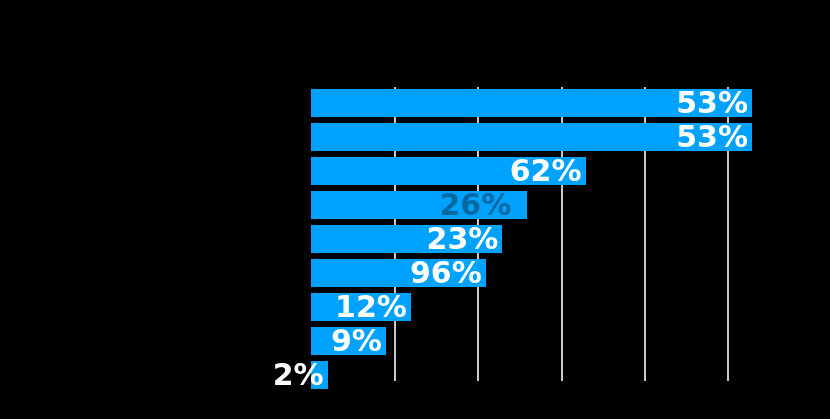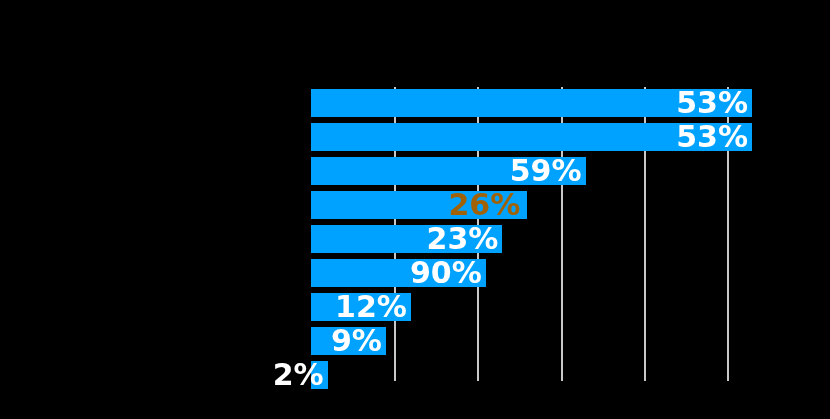--- a/index.html
+++ b/index.html
@@ -108,36 +108,36 @@
         <div class="bar-value" style="color: rgb(255, 255, 255); right: 4px; height: 28px; line-height: 28px;">53%</div>
       </div>
       <div class="cat-label" style="top: 89px; right: 527px; height: 28px; line-height: 28px; color: rgb(0, 0, 0);"></div>
       <div class="bar-row" style="top: 123px; left: 311px; width: 440.96px; height: 28px;">
         <div class="bar-rect" style="width: 440.96px; height: 28px; background: rgb(0, 162, 255);"></div>
         <div class="bar-value" style="color: rgb(255, 255, 255); right: 4px; height: 28px; line-height: 28px;">53%</div>
       </div>
       <div class="cat-label" style="top: 123px; right: 527px; height: 28px; line-height: 28px; color: rgb(0, 0, 0);"></div>
       <div class="bar-row" style="top: 157px; left: 311px; width: 274.56px; height: 28px;">
         <div class="bar-rect" style="width: 274.56px; height: 28px; background: rgb(0, 162, 255);"></div>
-        <div class="bar-value" style="color: rgb(255, 255, 255); right: 4px; height: 28px; line-height: 28px;">59%</div>
+        <div class="bar-value" style="color: rgb(255, 255, 255); right: 4px; height: 28px; line-height: 28px;">62%</div>
       </div>
       <div class="cat-label" style="top: 157px; right: 527px; height: 28px; line-height: 28px; color: rgb(0, 0, 0);"></div>
       <div class="bar-row" style="top: 191px; left: 311px; width: 216.32px; height: 28px;">
         <div class="bar-rect" style="width: 216.32px; height: 28px; background: rgb(0, 162, 255);"></div>
-        <div class="bar-value" style="color: #a16207; right: 7px; height: 36px; line-height: 28px;">26%</div>
+        <div class="bar-value" style="color: #0369a1; right: 16px; height: 36px; line-height: 28px;">26%</div>
       </div>
       <div class="cat-label" style="top: 191px; right: 527px; height: 28px; line-height: 28px; color: rgb(0, 0, 0);"></div>
       <div class="bar-row" style="top: 225px; left: 311px; width: 191.36px; height: 32px;">
         <div class="bar-rect" style="width: 191.36px; height: 28px; background: rgb(0, 162, 255);"></div>
         <div class="bar-value" style="color: rgb(255, 255, 255); right: 4px; height: 28px; line-height: 28px;">23%</div>
       </div>
       <div class="cat-label" style="top: 225px; right: 527px; height: 28px; line-height: 28px; color: rgb(0, 0, 0);"></div>
       <div class="bar-row" style="top: 259px; left: 311px; width: 174.72px; height: 28px;">
         <div class="bar-rect" style="width: 174.72px; height: 28px; background: rgb(0, 162, 255);"></div>
-        <div class="bar-value" style="color: rgb(255, 255, 255); right: 4px; height: 28px; line-height: 28px;">90%</div>
+        <div class="bar-value" style="color: rgb(255, 255, 255); right: 4px; height: 28px; line-height: 28px;">96%</div>
       </div>
       <div class="cat-label" style="top: 259px; right: 527px; height: 28px; line-height: 28px; color: rgb(0, 0, 0);"></div>
       <div class="bar-row" style="top: 293px; left: 311px; width: 99.84px; height: 28px;">
         <div class="bar-rect" style="width: 99.84px; height: 28px; background: rgb(0, 162, 255);"></div>
         <div class="bar-value" style="color: rgb(255, 255, 255); right: 4px; height: 28px; line-height: 28px; text-align: center;">12%</div>
       </div>
       <div class="cat-label" style="top: 293px; right: 527px; height: 28px; line-height: 28px; color: rgb(0, 0, 0);"></div>
       <div class="bar-row" style="top: 327px; left: 311px; width: 74.88px; height: 28px;">
         <div class="bar-rect" style="width: 74.88px; height: 28px; background: rgb(0, 162, 255);"></div>
         <div class="bar-value" style="color: rgb(255, 255, 255); right: 4px; height: 28px; line-height: 28px;">9%</div>

